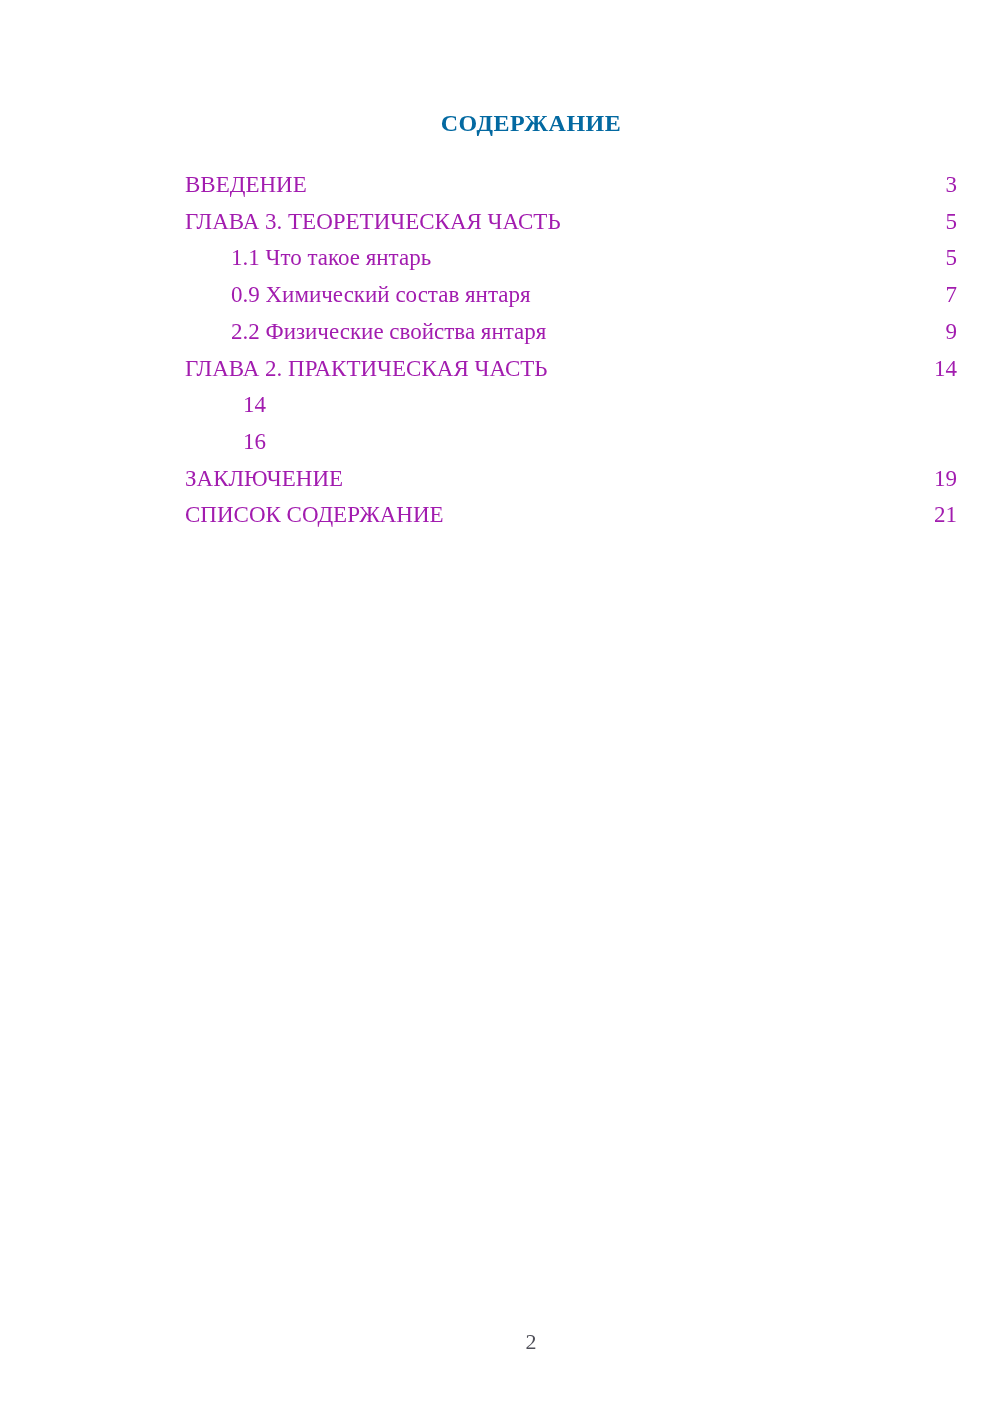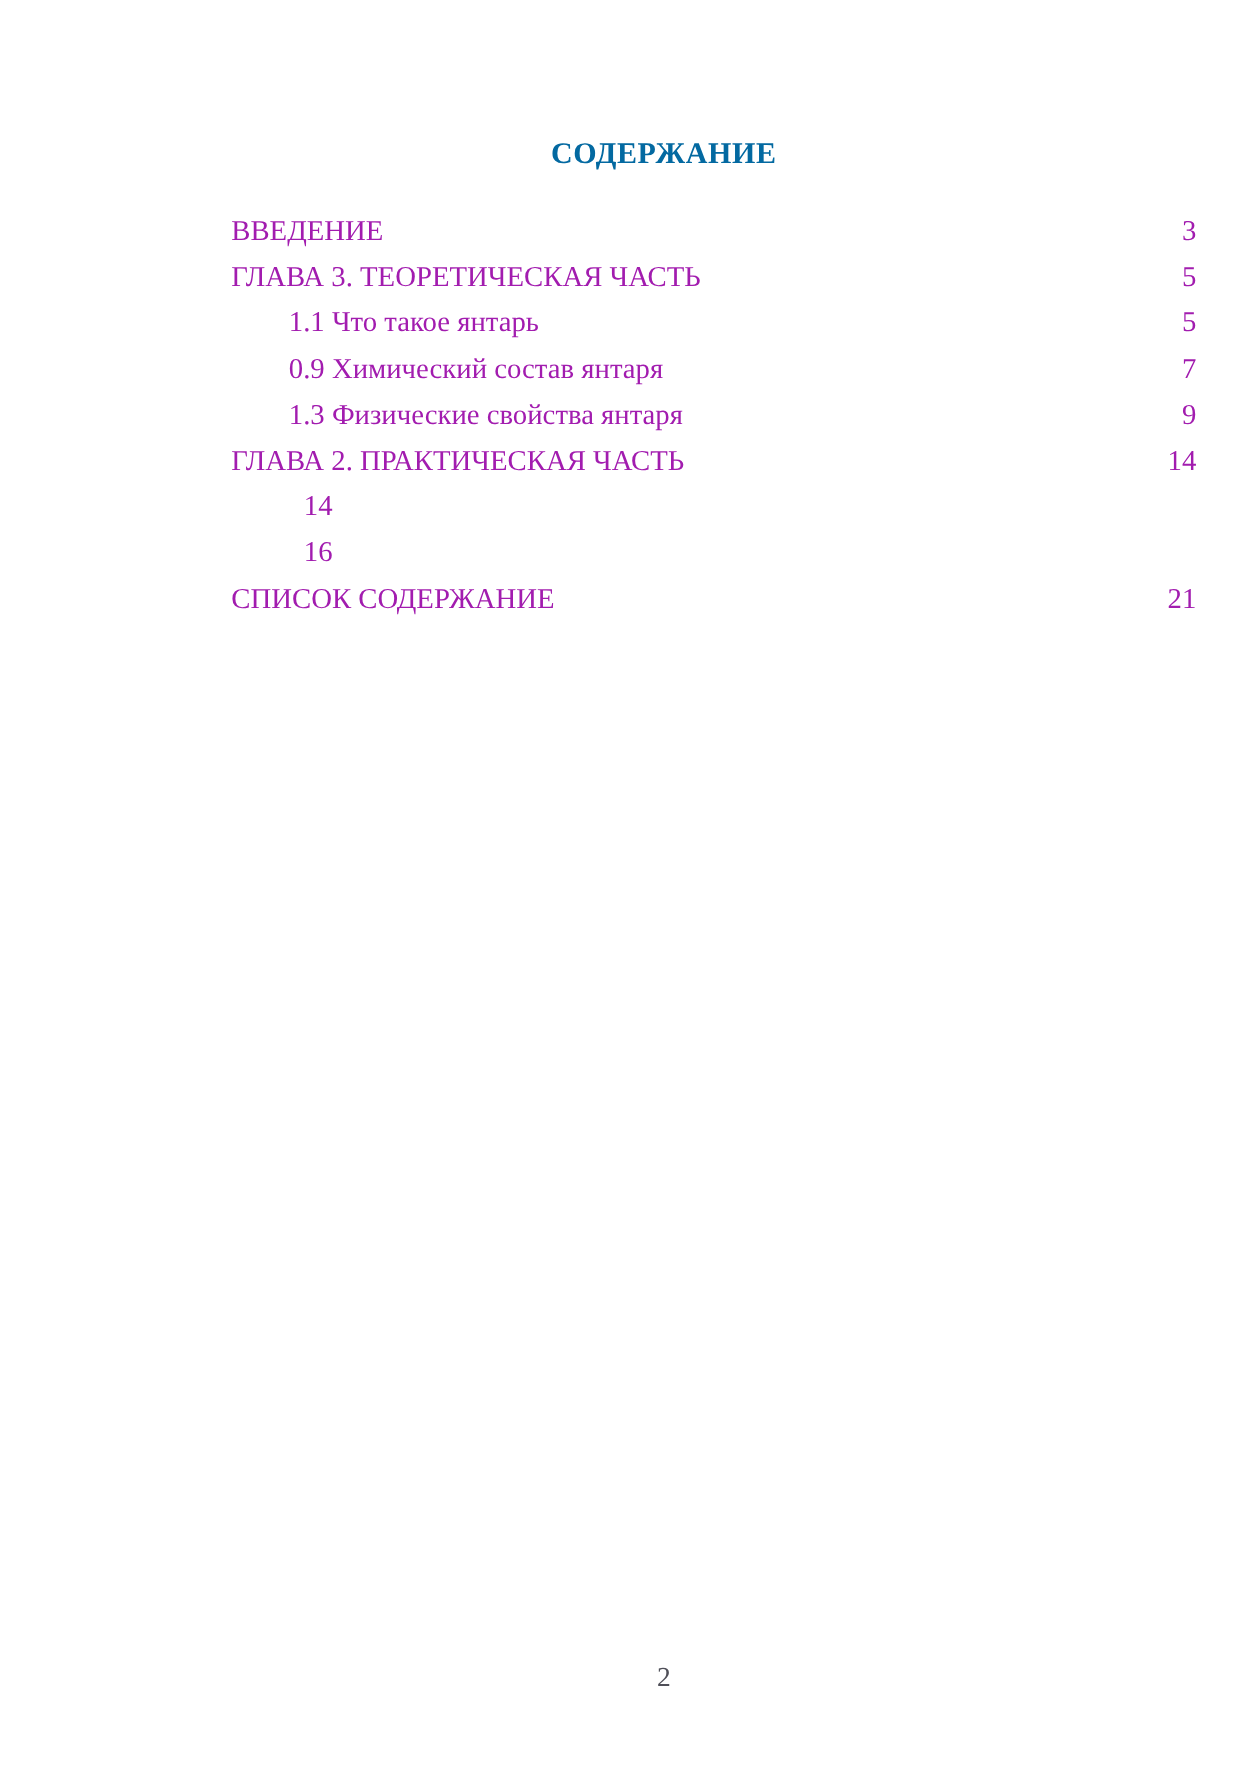--- a/index.html
+++ b/index.html
@@ -88,34 +88,38 @@
       </div>
       <div class="toc-row level-1">
         <span class="toc-entry-label">1.1 Что такое янтарь</span>
         <span class="toc-entry-page">5</span>
       </div>
       <div class="toc-row level-1">
         <span class="toc-entry-label">0.9 Химический состав янтаря</span>
         <span class="toc-entry-page">7</span>
       </div>
       <div class="toc-row level-1">
-        <span class="toc-entry-label">1.3 Физические свойства янтаря</span>
+        <span class="toc-entry-label">2.2 Физические свойства янтаря</span>
         <span class="toc-entry-page">9</span>
       </div>
       <div class="toc-row">
         <span class="toc-entry-label">ГЛАВА 2. ПРАКТИЧЕСКАЯ ЧАСТЬ</span>
         <span class="toc-entry-page">14</span>
       </div>
       <div class="toc-row level-1">
         <span class="toc-entry-page">14</span>
       </div>
       <div class="toc-row level-1">
         <span class="toc-entry-page">16</span>
       </div>
       <div class="toc-row">
+        <span class="toc-entry-label">ЗАКЛЮЧЕНИЕ</span>
+        <span class="toc-entry-page">19</span>
+      </div>
+      <div class="toc-row">
         <span class="toc-entry-label">СПИСОК СОДЕРЖАНИЕ</span>
         <span class="toc-entry-page">21</span>
       </div>
     </div>
 
   <div class="page-footer">2</div>
 
 </div>
 
 </body></html>

